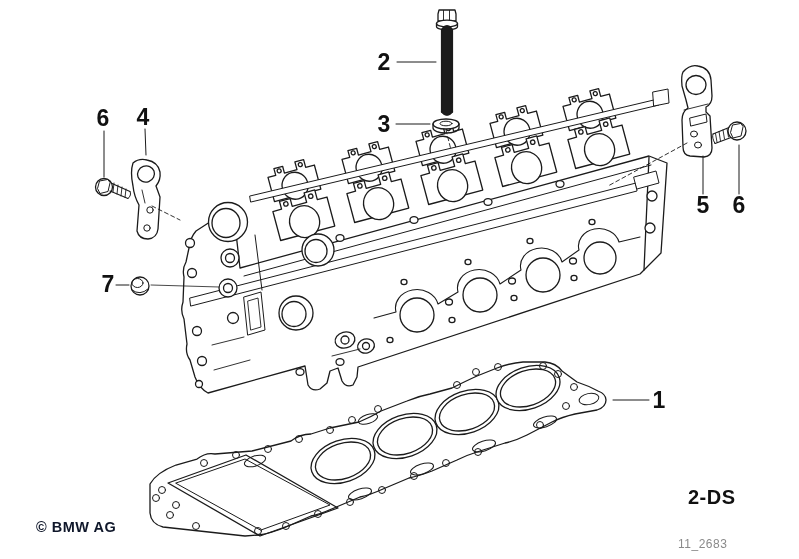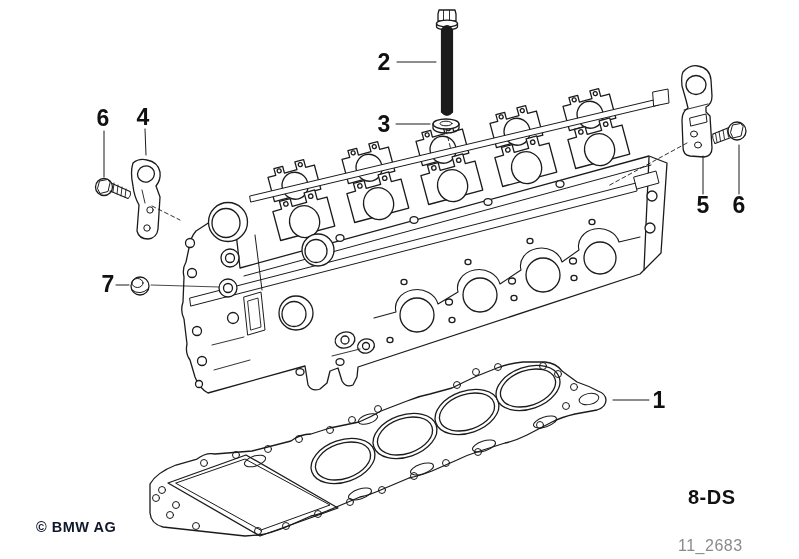--- a/index.html
+++ b/index.html
@@ -25,21 +25,21 @@
   .copyright{
     position:absolute;left:36px;top:519px;
     font-size:14.5px;font-weight:bold;color:#0f172a;letter-spacing:0.5px;
   }
   .plate-code{
     position:absolute;left:688px;top:486px;
     font-size:20px;font-weight:bold;color:#111;letter-spacing:0.5px;
   }
   .drawing-number{
     position:absolute;left:678px;top:537px;
-    font-size:16px;color:#8a8a8a;letter-spacing:0.5px;
+    font-size:12px;color:#8a8a8a;letter-spacing:0.5px;
   }
 </style>
 </head>
 <body>
 
 <div class="stage">
 
   <svg width="799" height="559" viewBox="0 0 799 559">
     <defs>
       <g id="towerF">
@@ -312,15 +312,15 @@
   <div class="callout" style="left:650px;top:388px;">1</div>
   <div class="callout" style="left:375px;top:50px;">2</div>
   <div class="callout" style="left:375px;top:112px;">3</div>
   <div class="callout" style="left:134px;top:105px;">4</div>
   <div class="callout" style="left:694px;top:193px;">5</div>
   <div class="callout" style="left:94px;top:106px;">6</div>
   <div class="callout" style="left:730px;top:193px;">6</div>
   <div class="callout" style="left:99px;top:272px;">7</div>
 
   <div class="copyright">© BMW AG</div>
-  <div class="plate-code">8-DS</div>
+  <div class="plate-code">2-DS</div>
   <div class="drawing-number">11_2683</div>
 </div>
 
 </body></html>

